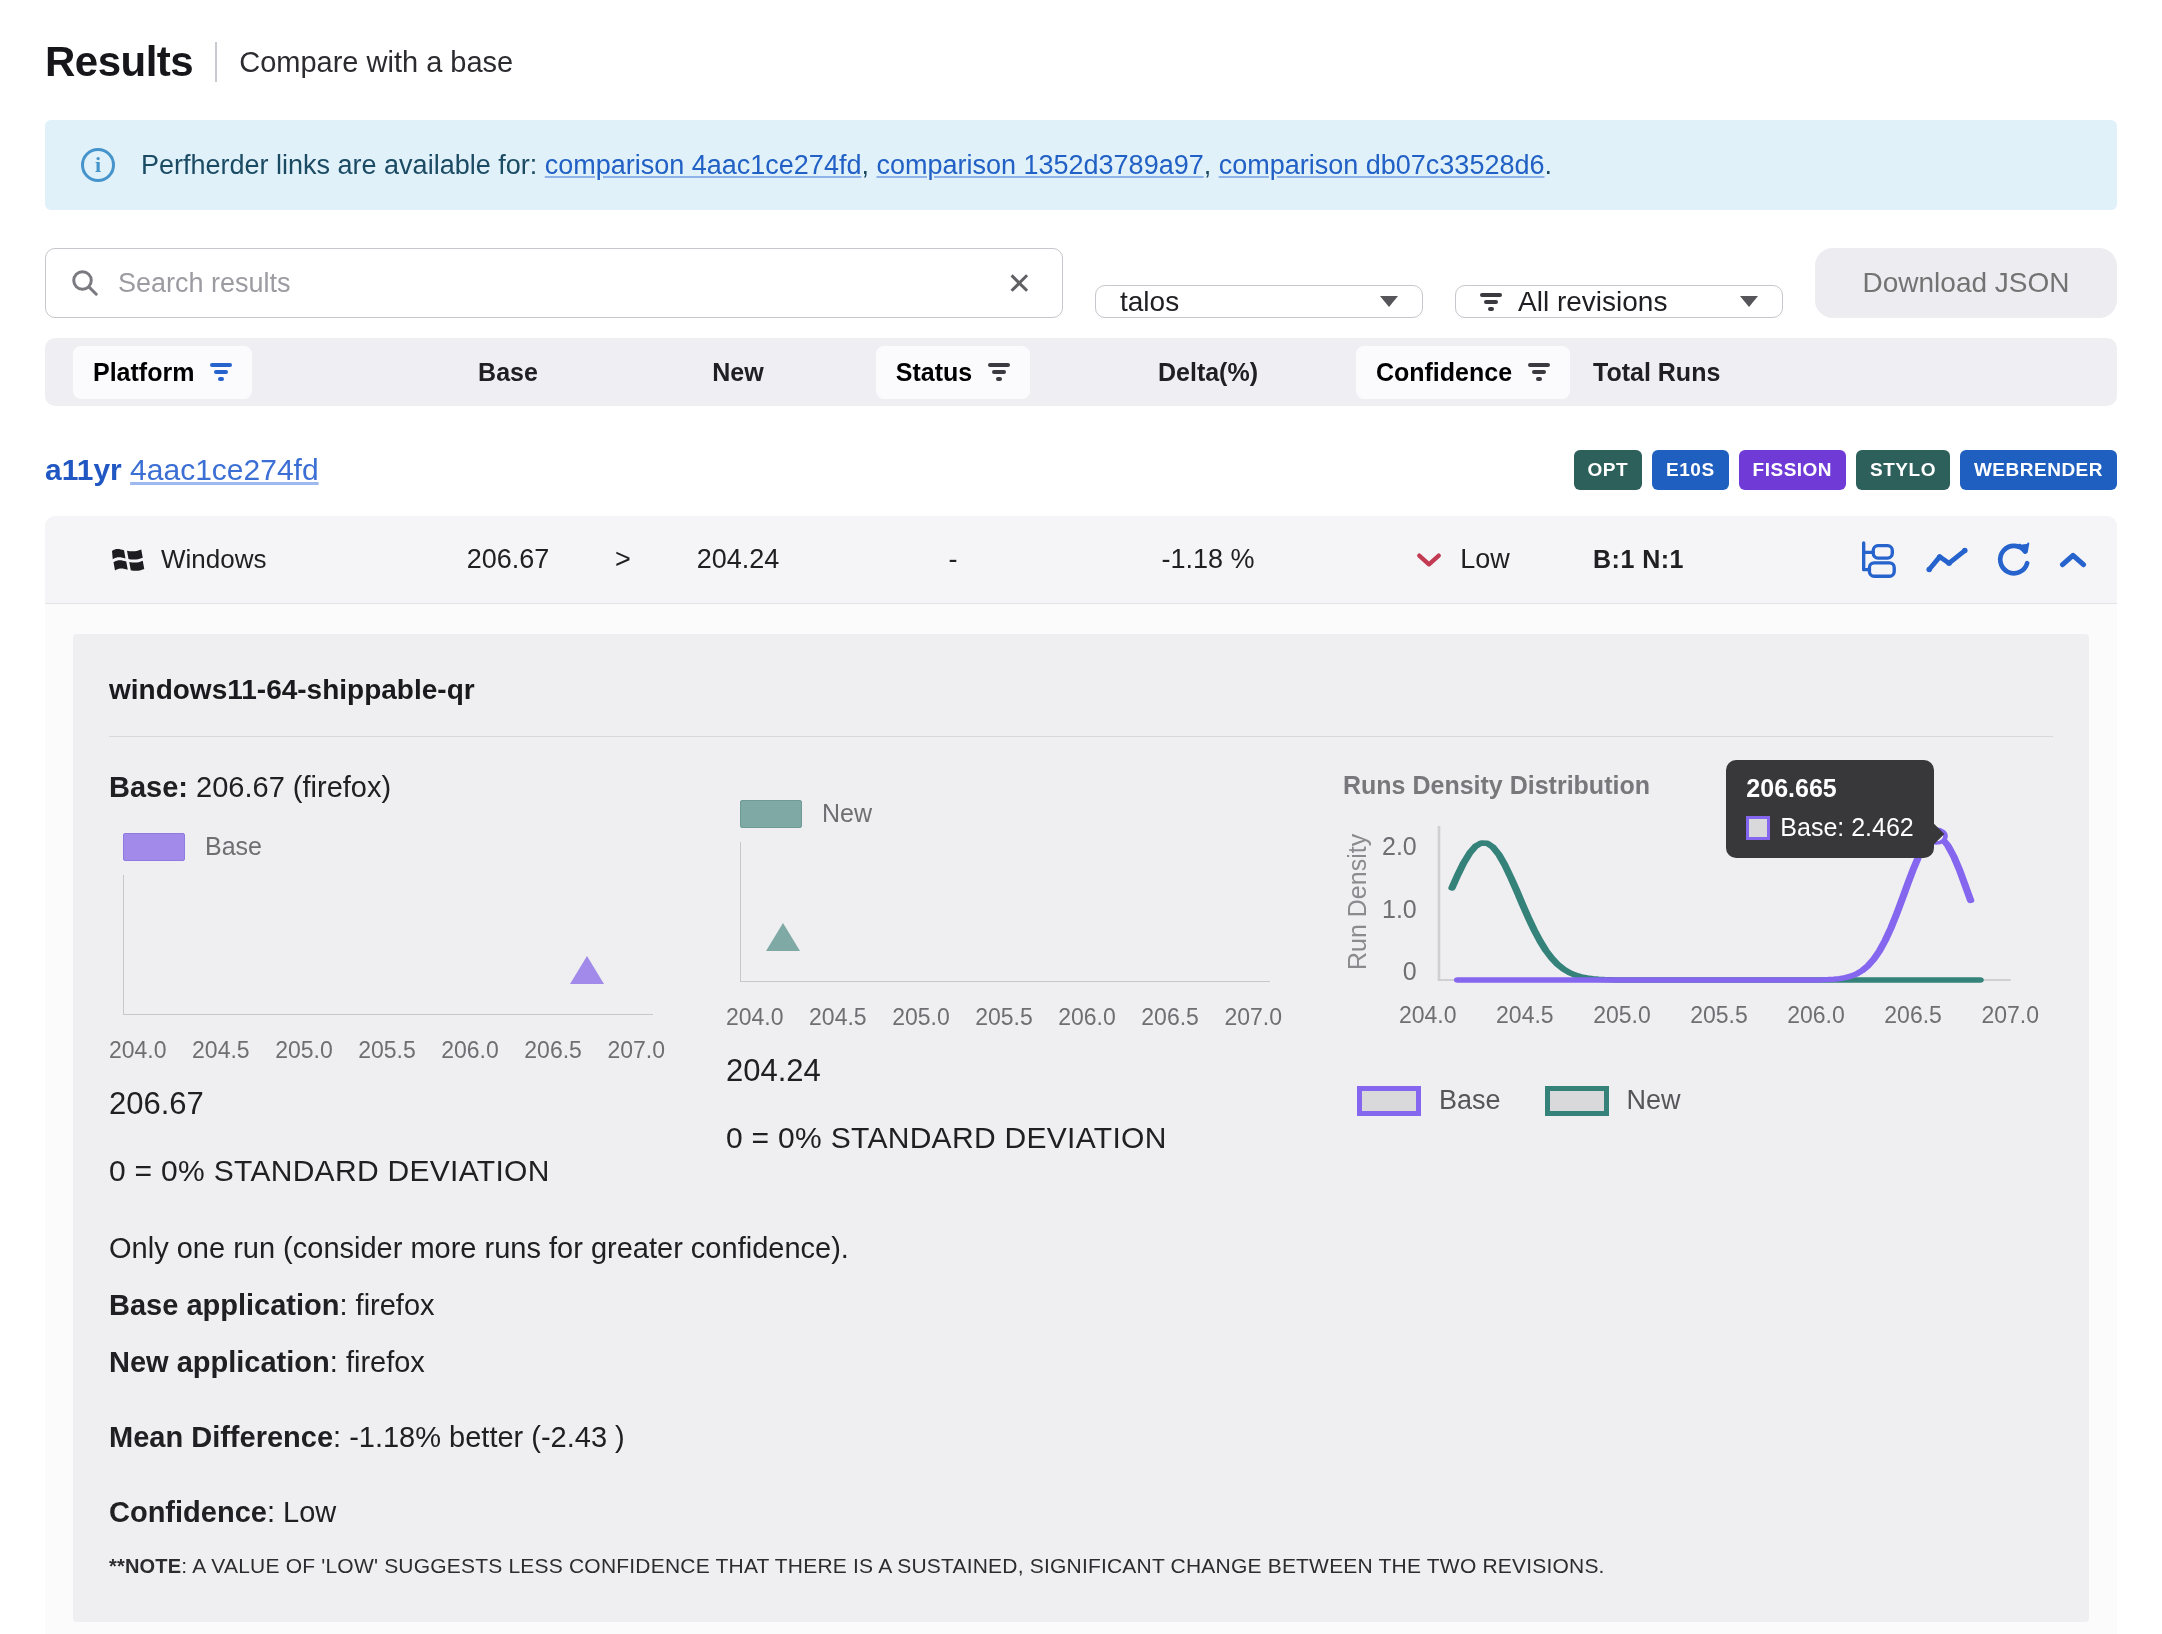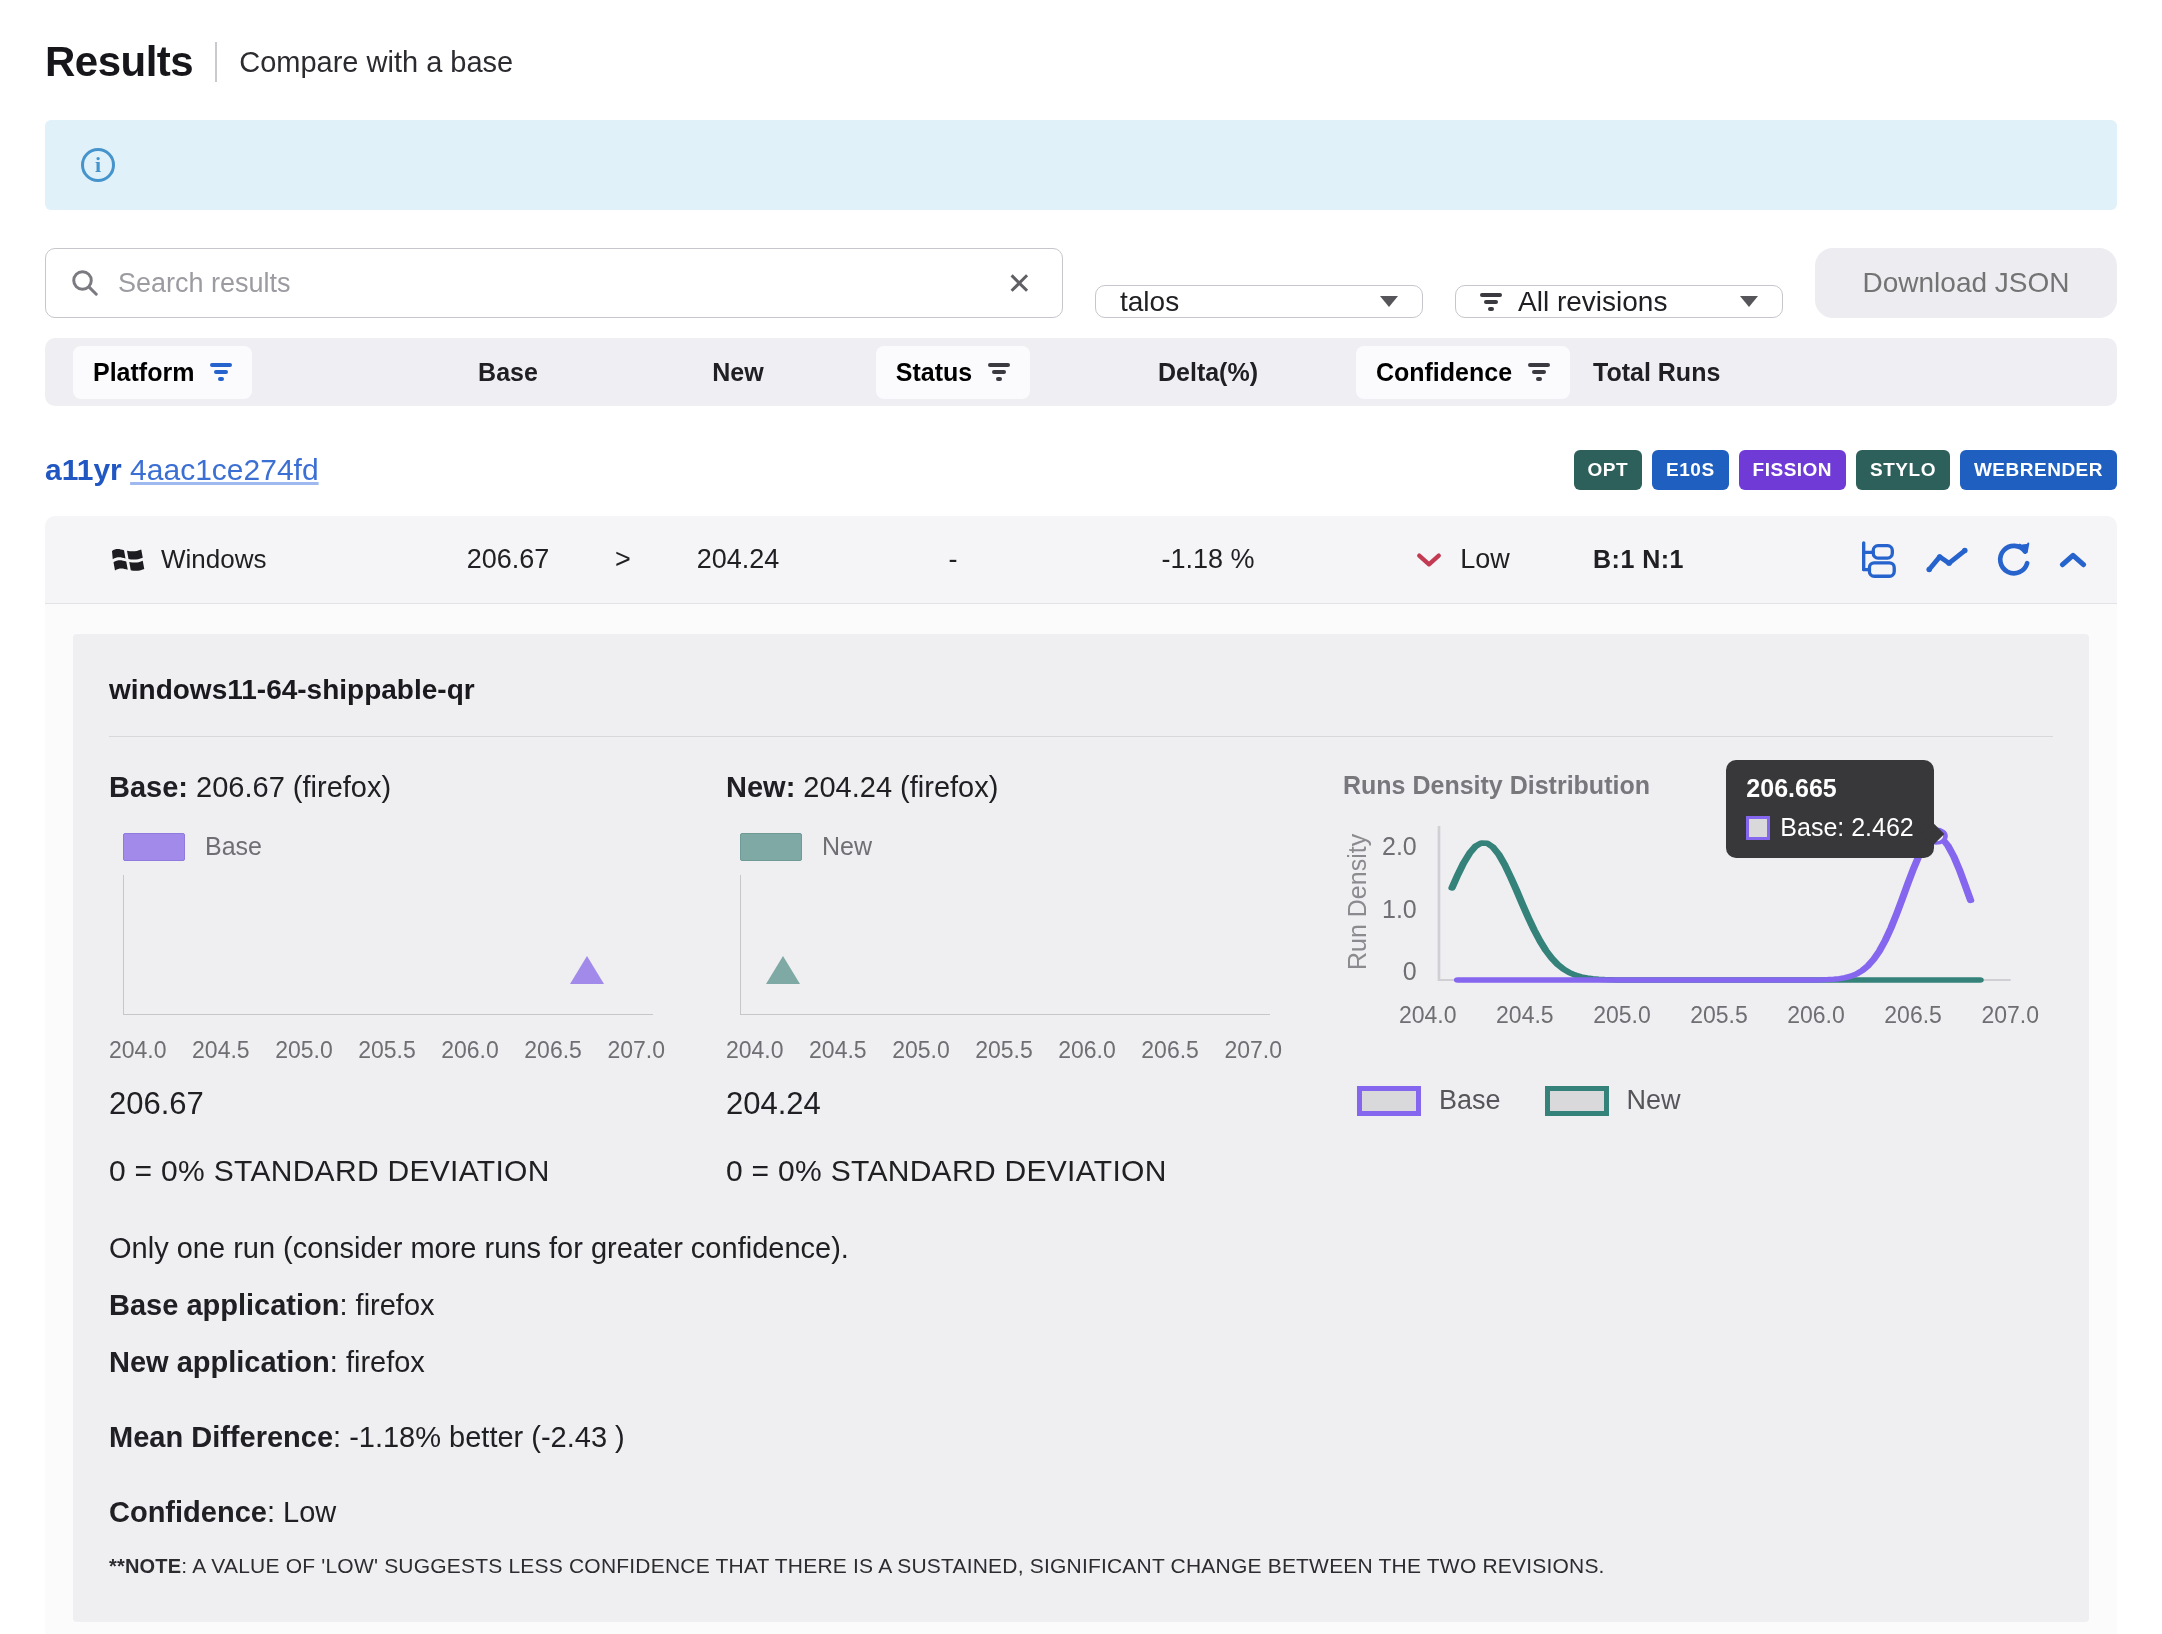--- a/index.html
+++ b/index.html
@@ -147,20 +147,21 @@
 <div class="page">
 
   <header class="page-header">
     <h1>Results</h1>
     <span class="hdr-divider"></span>
     <span class="subtitle">Compare with a base</span>
   </header>
 
   <div class="banner">
     <span class="info-icon">i</span>
+    <p><span>Perfherder links are available for: </span><a>comparison 4aac1ce274fd</a><span>, </span><a>comparison 1352d3789a97</a><span>, </span><a>comparison db07c33528d6</a><span>.</span></p>
   </div>
 
   <div class="controls">
     <div class="search-box">
       <svg width="30" height="30" viewBox="0 0 24 24" style="stroke:#7a7a80;fill:none;stroke-width:2.4;stroke-linecap:round;">
           <circle cx="10" cy="10" r="7"></circle>
           <path d="M15.5 15.5 L21 21"></path>
         </svg>
       <input type="text" placeholder="Search results" style="">
       <span class="clear-btn">✕</span>
@@ -312,21 +313,20 @@
                 <span>205.5</span>
                 <span>206.0</span>
                 <span>206.5</span>
                 <span>207.0</span>
             </div>
             <p class="point-value">206.67</p>
             <p class="std">0 = 0% STANDARD DEVIATION</p>
           </div>
 
           <div class="mini">
-            <p class="chart-heading"><b>New:</b><span> 204.24 (firefox)</span></p>
             <div class="mini-legend">
               <span class="swatch teal"></span>
               <span class="lg-label">New</span>
             </div>
             <div class="mini-plot">
               <span class="tri teal" id="tri-new" style="left: 7.86885%;"></span>
             </div>
             <div class="xticks">
               <span>204.0</span>
                 <span>204.5</span>

